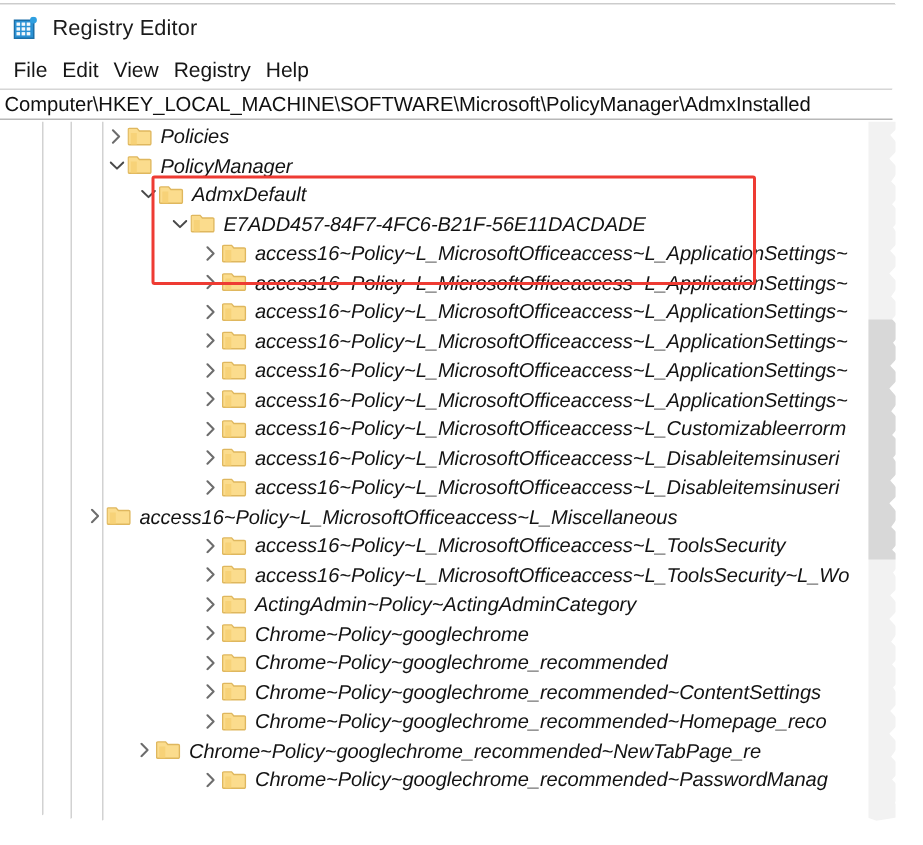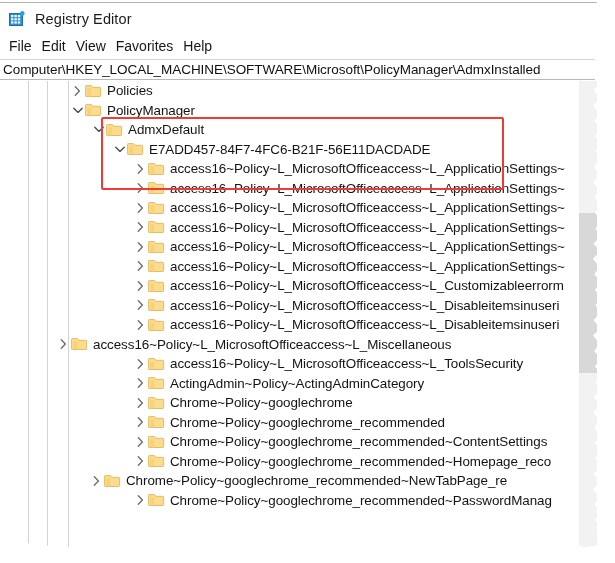--- a/index.html
+++ b/index.html
@@ -179,20 +179,21 @@
     left: 0; top: 0;
     width: 615px;
   }
   .row {
     position: relative;
     height: 19.5px;
     display: flex;
     align-items: center;
     white-space: nowrap;
     cursor: default;
+    font-style: italic;
   }
   .chev {
     width: 15px;
     flex: 0 0 auto;
     display: flex;
     align-items: center;
     justify-content: center;
     color: #6d6d6d;
     font-size: 9px;
     line-height: 1;
@@ -247,21 +248,21 @@
           <circle cx="13.3" cy="2.4" r="2.3" fill="#2f9fe0"></circle>
         </svg>
       </span>
       <span class="title-text">Registry Editor</span>
     </div>
 
     <div class="menubar">
       <div class="menu-item">File</div>
       <div class="menu-item">Edit</div>
       <div class="menu-item">View</div>
-      <div class="menu-item">Favorites</div>
+      <div class="menu-item">Registry</div>
       <div class="menu-item">Help</div>
     </div>
 
     <div class="addressbar">
       <span class="address-text">Computer\HKEY_LOCAL_MACHINE\SOFTWARE\Microsoft\PolicyManager\AdmxInstalled</span>
     </div>
 
     <div class="treepane">
       <div class="guide" style="left:28px"></div>
       <div class="guide" style="left:47px"></div>
@@ -454,20 +455,32 @@
           <div class="row" style="padding-left: 133px;">
             <span class="chev">
               <svg width="7" height="10" viewBox="0 0 7 10">
                 <path d="M1.3 0.8 L5.4 5 L1.3 9.2" fill="none" stroke="currentColor" stroke-width="1.35" stroke-linecap="round" stroke-linejoin="round"></path>
               </svg>
             </span>
             <span class="folder"><svg width="17" height="14" viewBox="0 0 17 14">
                 <path d="M1.2 1.6 h5.2 l1.5 1.7 h6.9 a0.8 0.8 0 0 1 0.8 0.8 v7.6 a0.8 0.8 0 0 1 -0.8 0.8 h-13.6 a0.8 0.8 0 0 1 -0.8 -0.8 v-9.3 a0.8 0.8 0 0 1 0.8 -0.8 z" fill="#fbdc8d" stroke="#dfb75e" stroke-width="0.9"></path>
                 <path d="M2.2 4.6 h4.0 v7.9 h-4.0 z" fill="#f6cf72" opacity="0.75"></path>
               </svg></span>
+            <span class="label">access16~Policy~L_MicrosoftOfficeaccess~L_ToolsSecurity~L_Wo</span>
+          </div>
+          <div class="row" style="padding-left: 133px;">
+            <span class="chev">
+              <svg width="7" height="10" viewBox="0 0 7 10">
+                <path d="M1.3 0.8 L5.4 5 L1.3 9.2" fill="none" stroke="currentColor" stroke-width="1.35" stroke-linecap="round" stroke-linejoin="round"></path>
+              </svg>
+            </span>
+            <span class="folder"><svg width="17" height="14" viewBox="0 0 17 14">
+                <path d="M1.2 1.6 h5.2 l1.5 1.7 h6.9 a0.8 0.8 0 0 1 0.8 0.8 v7.6 a0.8 0.8 0 0 1 -0.8 0.8 h-13.6 a0.8 0.8 0 0 1 -0.8 -0.8 v-9.3 a0.8 0.8 0 0 1 0.8 -0.8 z" fill="#fbdc8d" stroke="#dfb75e" stroke-width="0.9"></path>
+                <path d="M2.2 4.6 h4.0 v7.9 h-4.0 z" fill="#f6cf72" opacity="0.75"></path>
+              </svg></span>
             <span class="label">ActingAdmin~Policy~ActingAdminCategory</span>
           </div>
           <div class="row" style="padding-left: 133px;">
             <span class="chev">
               <svg width="7" height="10" viewBox="0 0 7 10">
                 <path d="M1.3 0.8 L5.4 5 L1.3 9.2" fill="none" stroke="currentColor" stroke-width="1.35" stroke-linecap="round" stroke-linejoin="round"></path>
               </svg>
             </span>
             <span class="folder"><svg width="17" height="14" viewBox="0 0 17 14">
                 <path d="M1.2 1.6 h5.2 l1.5 1.7 h6.9 a0.8 0.8 0 0 1 0.8 0.8 v7.6 a0.8 0.8 0 0 1 -0.8 0.8 h-13.6 a0.8 0.8 0 0 1 -0.8 -0.8 v-9.3 a0.8 0.8 0 0 1 0.8 -0.8 z" fill="#fbdc8d" stroke="#dfb75e" stroke-width="0.9"></path>

